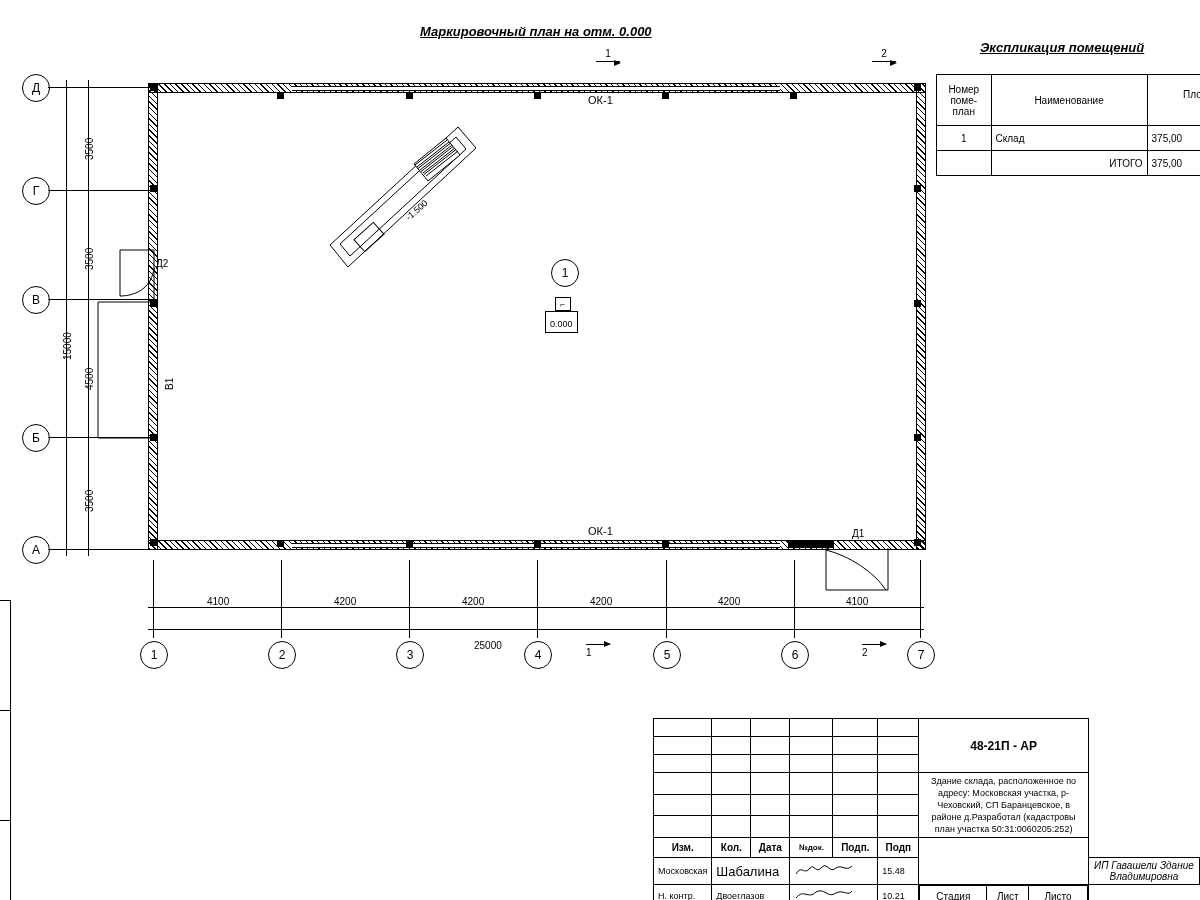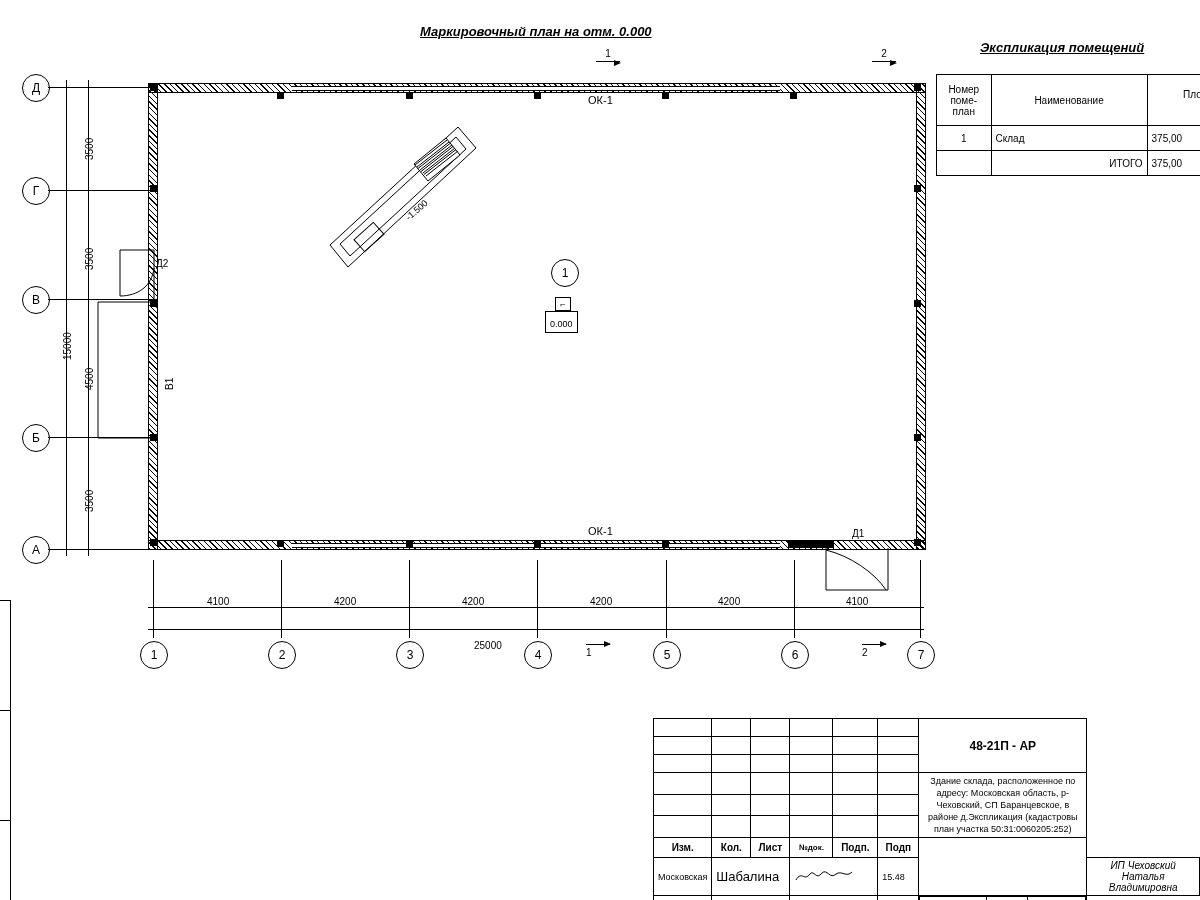--- a/index.html
+++ b/index.html
@@ -313,22 +313,22 @@
     </tr>
 
     <tr>
       <td style="height:13px;"></td>
       <td></td>
       <td></td>
       <td></td>
       <td></td>
       <td></td>
       <td rowspan="3" class="ctr" style="font-size:9px;line-height:12px;">
-        <div>Здание склада, расположенное по адресу: Московская область, р-</div>
-        <div>Чеховский, СП Баранцевское, в районе д.Экспликация  (кадастровы</div>
+        <div>Здание склада, расположенное по адресу: Московская участка, р-</div>
+        <div>Чеховский, СП Баранцевское, в районе д.Разработал  (кадастровы</div>
         <div>план участка 50:31:0060205:252)</div>
       </td>
     </tr>
     <tr>
       <td style="height:13px;"></td>
       <td></td>
       <td></td>
       <td></td>
       <td></td>
       <td></td>
@@ -338,21 +338,21 @@
       <td></td>
       <td></td>
       <td></td>
       <td></td>
       <td></td>
     </tr>
 
     <tr>
       <td class="ctr" style="height:15px;font-weight:bold;">Изм.</td>
       <td class="ctr" style="font-weight:bold;">Кол.</td>
-      <td class="ctr" style="font-weight:bold;">Лист</td>
+      <td class="ctr" style="font-weight:bold;">Дата</td>
       <td class="ctr" style="font-size:8px;font-weight:bold;">№док.</td>
       <td class="ctr" style="font-weight:bold;">Подп.</td>
       <td class="ctr" style="font-weight:bold;">Подп</td>
       <td rowspan="2" class="ctr">
         <table style="width:100%;border-collapse:collapse;">
           <tbody>
                 <tr>
             <td class="ctr" style="border:none;padding:0;font-size:10px;height:15px;"></td>
           </tr>
         </tbody>
@@ -362,21 +362,21 @@
 
     <tr>
       <td colspan="1" style="height:20px;font-size:9px;">Московская</td>
       <td colspan="2" style="font-size:13px;">Шабалина</td>
       <td colspan="2" style="font-size:9px;">
         <svg width="60" height="16" viewBox="0 0 60 16">
           <path d="M2 12 C8 2 10 14 16 6 C20 1 22 13 28 5 C33 0 36 12 42 6 C48 2 52 10 58 4" stroke="#000" fill="none" stroke-width="1"></path>
         </svg>
       </td>
       <td style="font-size:9px;">15.48</td>
-      <td rowspan="1" class="ctr" style="font-style:italic;font-size:10px;">ИП Чеховский Наталья Владимировна</td>
+      <td rowspan="1" class="ctr" style="font-style:italic;font-size:10px;">ИП Гавашели Здание Владимировна</td>
     </tr>
 
     <tr>
       <td style="height:17px;font-size:9px;">Н. контр.</td>
       <td colspan="2" style="font-size:9px;">Двоеглазов</td>
       <td colspan="2" style="font-size:9px;">
         <svg width="60" height="14" viewBox="0 0 60 14">
           <path d="M2 10 C10 0 14 12 22 4 C30 -1 34 11 42 5 C50 1 54 9 58 3" stroke="#000" fill="none" stroke-width="1"></path>
         </svg>
       </td>

